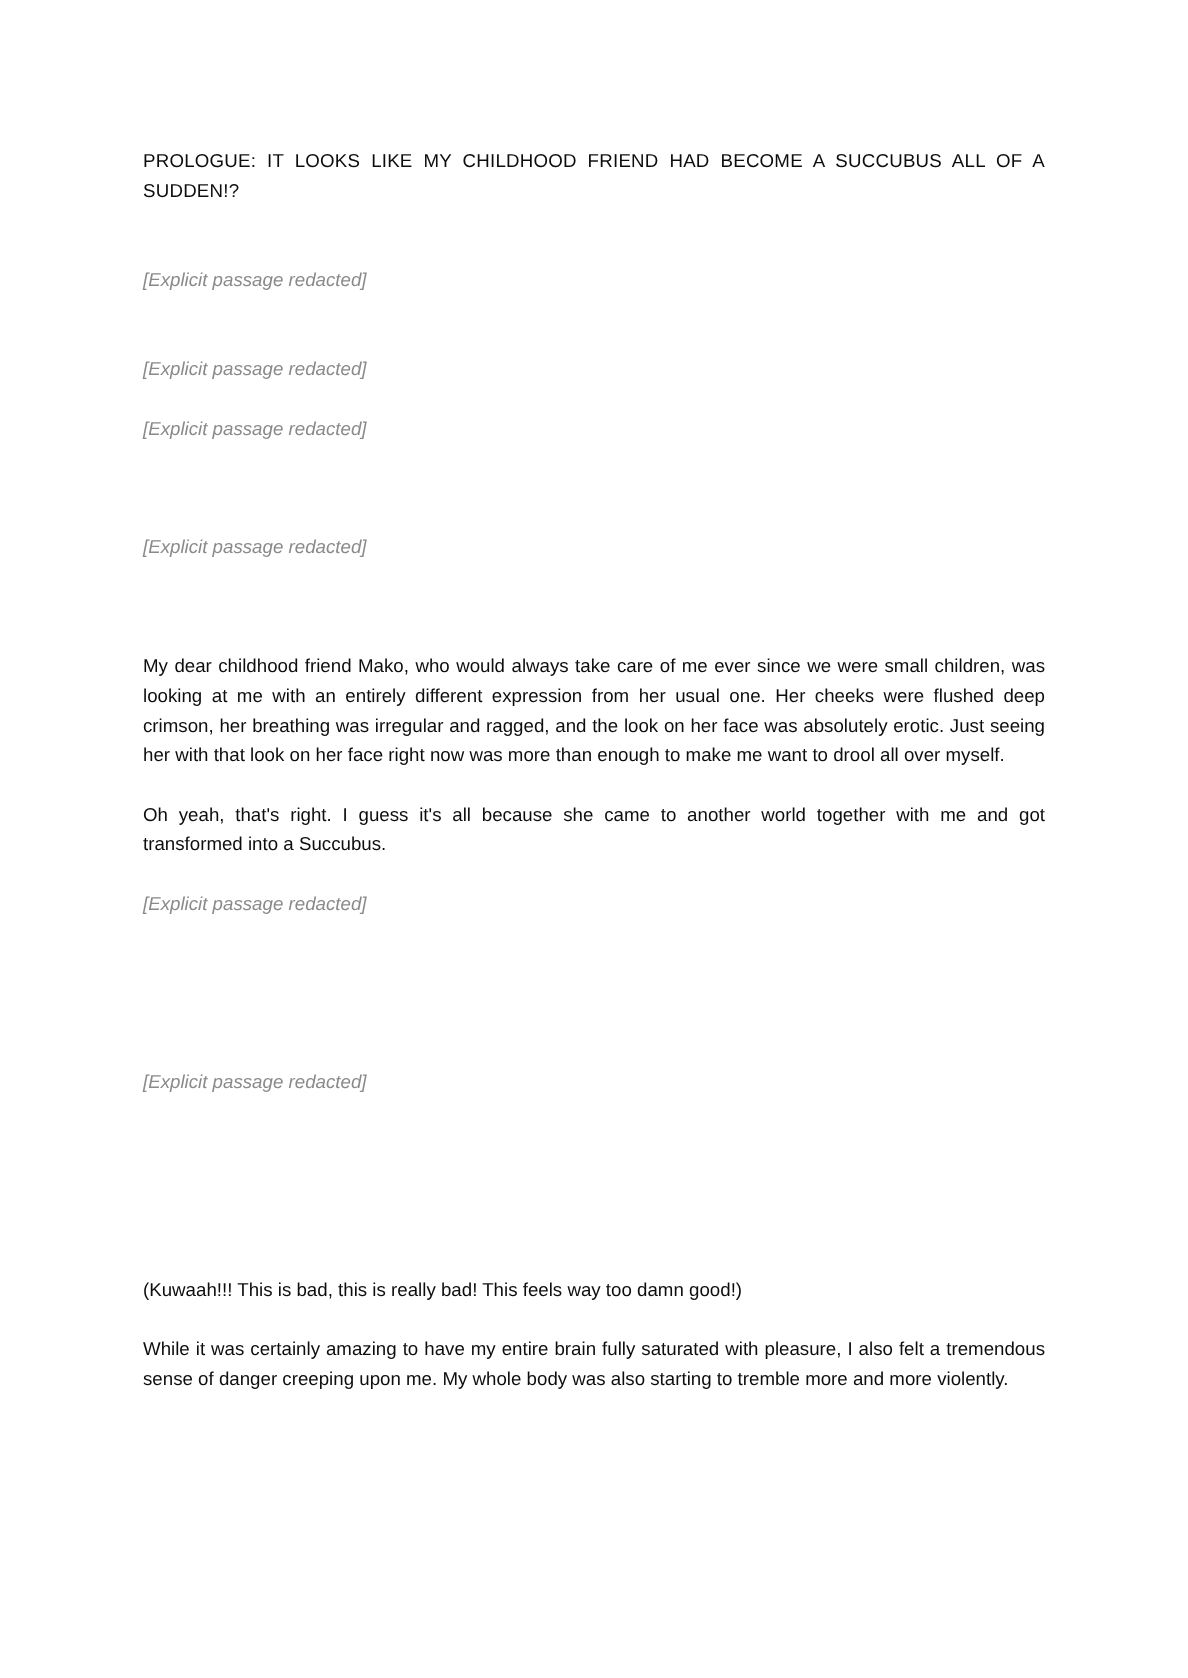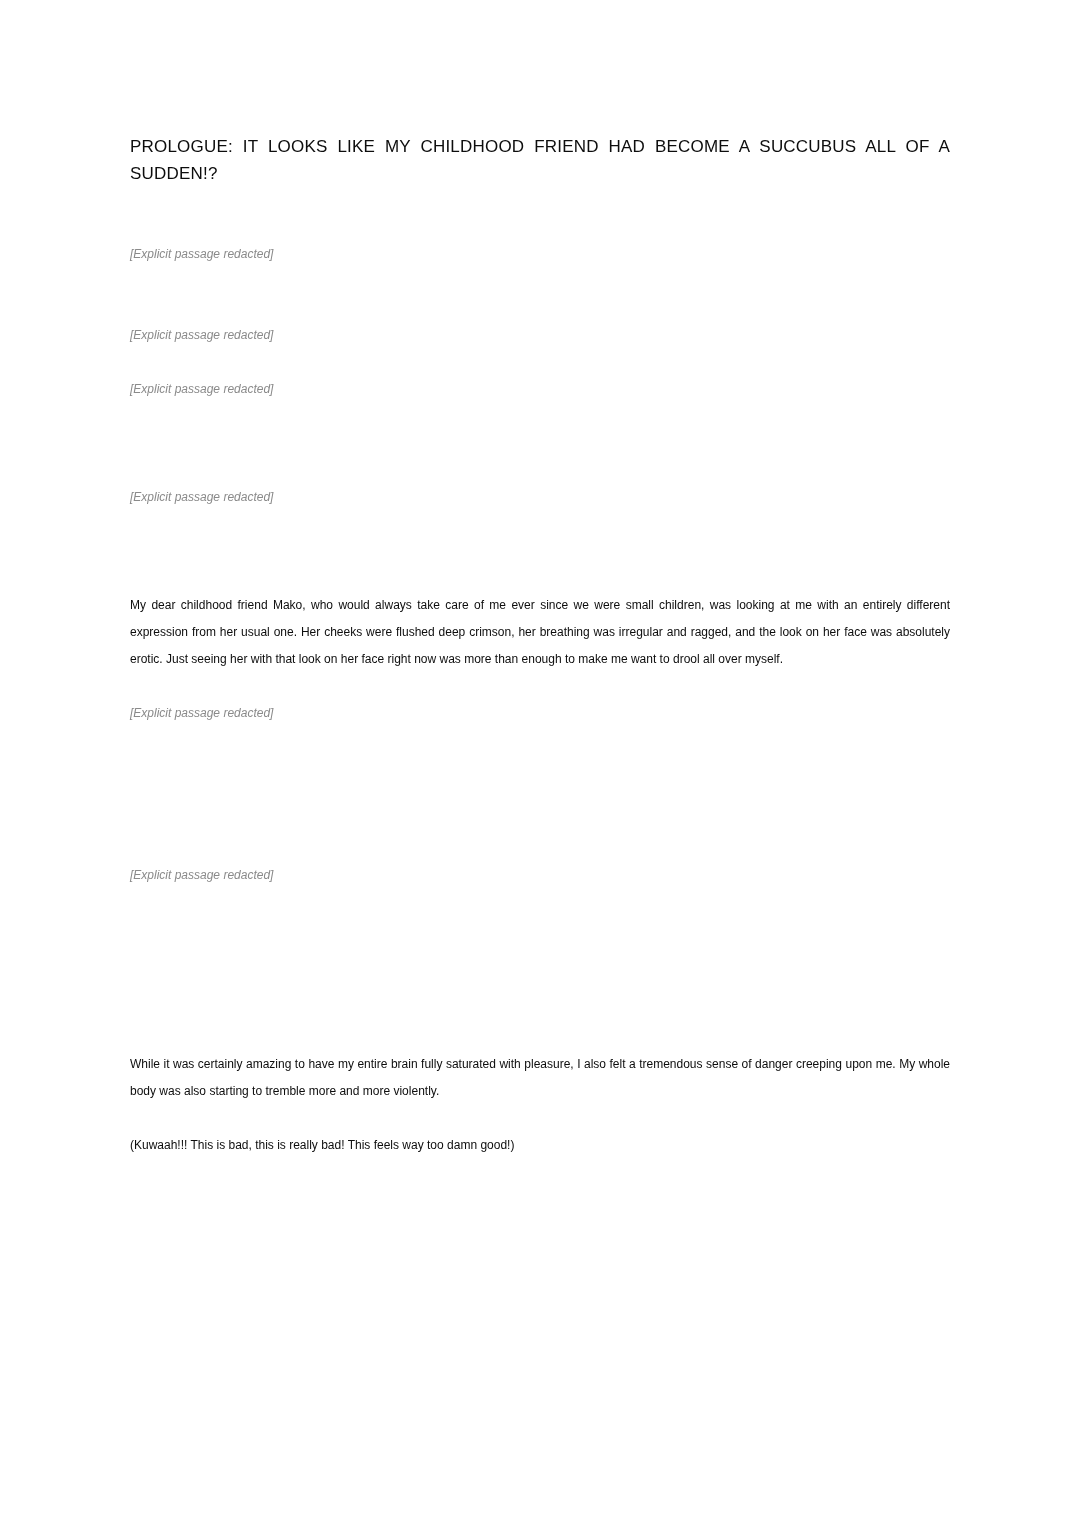--- a/index.html
+++ b/index.html
@@ -26,21 +26,21 @@
   .doc-title {
     font-size: 17px;
     line-height: 27px;
     font-weight: 400;
     letter-spacing: 0.2px;
     text-align: justify;
     margin: 0 0 54px 0;
     color: #0d0d0d;
   }
   .paragraph {
-    font-size: 12px;
+    font-size: 17px;
     line-height: 27px;
     text-align: justify;
     margin: 0 0 27px 0;
     color: #0d0d0d;
   }
   .paragraph.redacted {
     color: #8a8a8a;
     font-style: italic;
     text-align: left;
     display: flex;
@@ -52,19 +52,20 @@
 
 <div class="page">
   <div class="text-block">
     <h1 class="doc-title">PROLOGUE: IT LOOKS LIKE MY CHILDHOOD FRIEND HAD BECOME A SUCCUBUS ALL OF A SUDDEN!?</h1>
     <div id="paragraphs">
         <p class="paragraph redacted" style="min-height: 54px;">[Explicit passage redacted]</p>
         <p class="paragraph redacted" style="min-height: 27px;">[Explicit passage redacted]</p>
         <p class="paragraph redacted" style="min-height: 81px;">[Explicit passage redacted]</p>
         <p class="paragraph redacted" style="min-height: 81px;">[Explicit passage redacted]</p>
         <p class="paragraph">My dear childhood friend Mako, who would always take care of me ever since we were small children, was looking at me with an entirely different expression from her usual one. Her cheeks were flushed deep crimson, her breathing was irregular and ragged, and the look on her face was absolutely erotic. Just seeing her with that look on her face right now was more than enough to make me want to drool all over myself.</p>
+        <p class="paragraph">Oh yeah, that's right. I guess it's all because she came to another world together with me and got transformed into a Succubus.</p>
         <p class="paragraph redacted" style="min-height: 135px;">[Explicit passage redacted]</p>
         <p class="paragraph redacted" style="min-height: 162px;">[Explicit passage redacted]</p>
+        <p class="paragraph">(Kuwaah!!! This is bad, this is really bad! This feels way too damn good!)</p>
         <p class="paragraph">While it was certainly amazing to have my entire brain fully saturated with pleasure, I also felt a tremendous sense of danger creeping upon me. My whole body was also starting to tremble more and more violently.</p>
-        <p class="paragraph">(Kuwaah!!! This is bad, this is really bad! This feels way too damn good!)</p>
       </div>
   </div>
 </div>
 
 </body></html>

